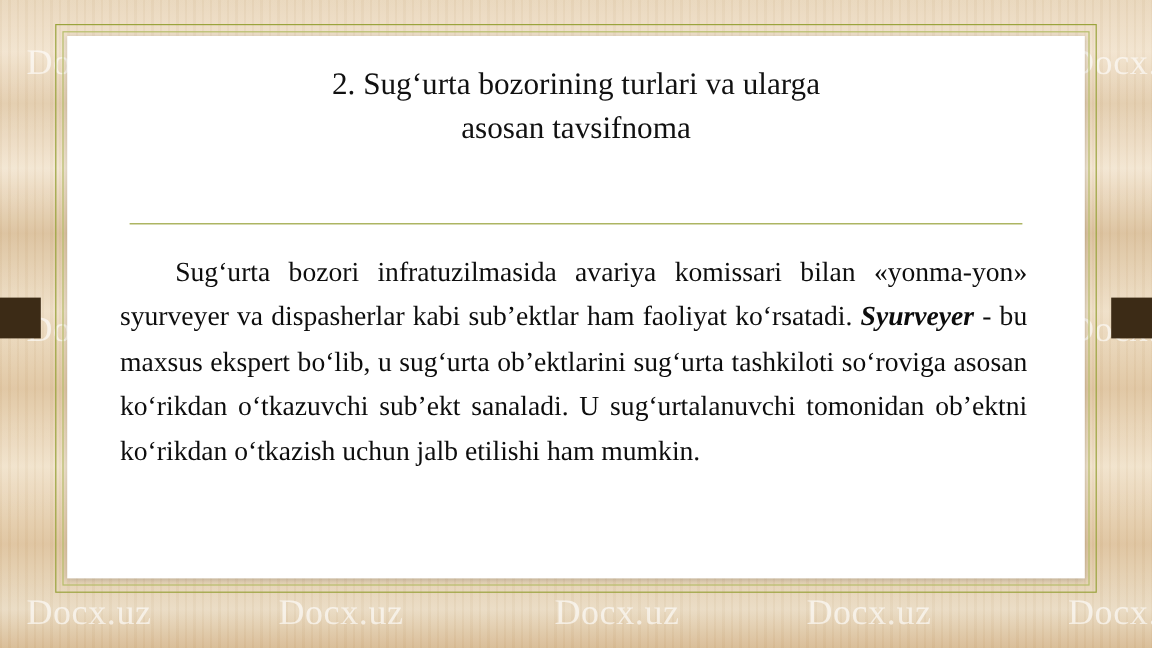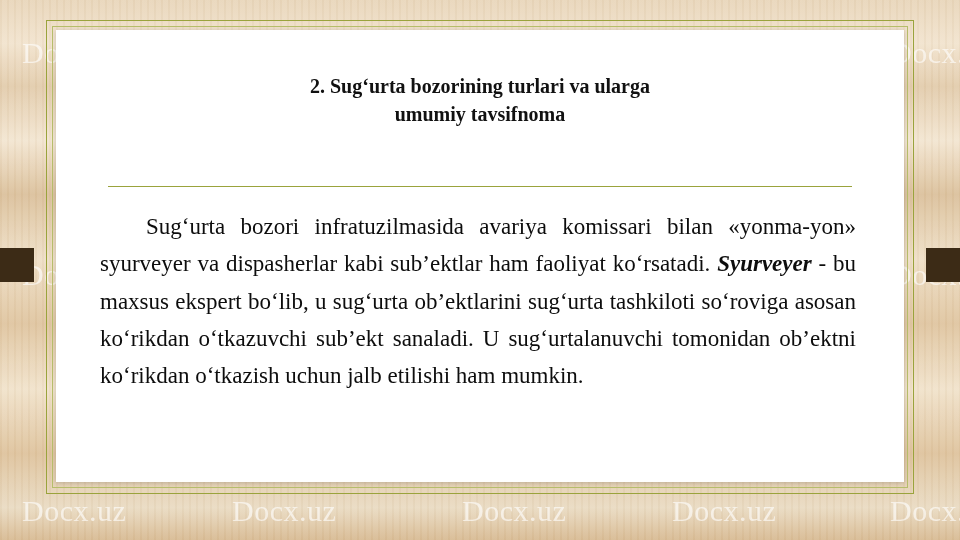--- a/index.html
+++ b/index.html
@@ -99,26 +99,26 @@
     top: 26px;
     width: 854px;
     height: 460px;
     border: 1px solid #b6bd6a;
     pointer-events: none;
   }
 
   .title {
     position: absolute;
     left: 110px;
-    top: 72px;
+    top: 52px;
     width: 740px;
     text-align: center;
     font-family: "Liberation Serif", serif;
-    font-size: 20px;
-    font-weight: bold;
+    font-size: 26px;
+    font-weight: normal;
     line-height: 1.42;
     color: #111111;
   }
 
   .rule {
     position: absolute;
     left: 108px;
     top: 186px;
     width: 744px;
     height: 1px;
@@ -172,21 +172,21 @@
 
   <div class="tab left" style="top:248px;"></div>
   <div class="tab right" style="top:248px;"></div>
 
   <div class="card"></div>
   <div class="frame-outer"></div>
   <div class="frame-inner"></div>
 
   <div class="title">
     <div>2. Sug‘urta bozorining turlari va ularga</div>
-    <div>umumiy tavsifnoma</div>
+    <div>asosan tavsifnoma</div>
   </div>
 
   <div class="rule"></div>
 
   <div class="body-text">
     <span class="indent"></span><span>Sug‘urta  bozori  infratuzilmasida  avariya  komissari  bilan  «yonma-yon»  syurveyer  va  dispasherlar  kabi  sub’ektlar ham faoliyat ko‘rsatadi. </span><b class="italic">Syurveyer</b><span> - bu maxsus ekspert  bo‘lib,  u  sug‘urta  ob’ektlarini  sug‘urta  tashkiloti  so‘roviga  asosan  ko‘rikdan  o‘tkazuvchi  sub’ekt  sanaladi.  U    sug‘urtalanuvchi    tomonidan      ob’ektni    ko‘rikdan  o‘tkazish uchun jalb etilishi ham mumkin.</span>
   </div>
 
 </div>
 

